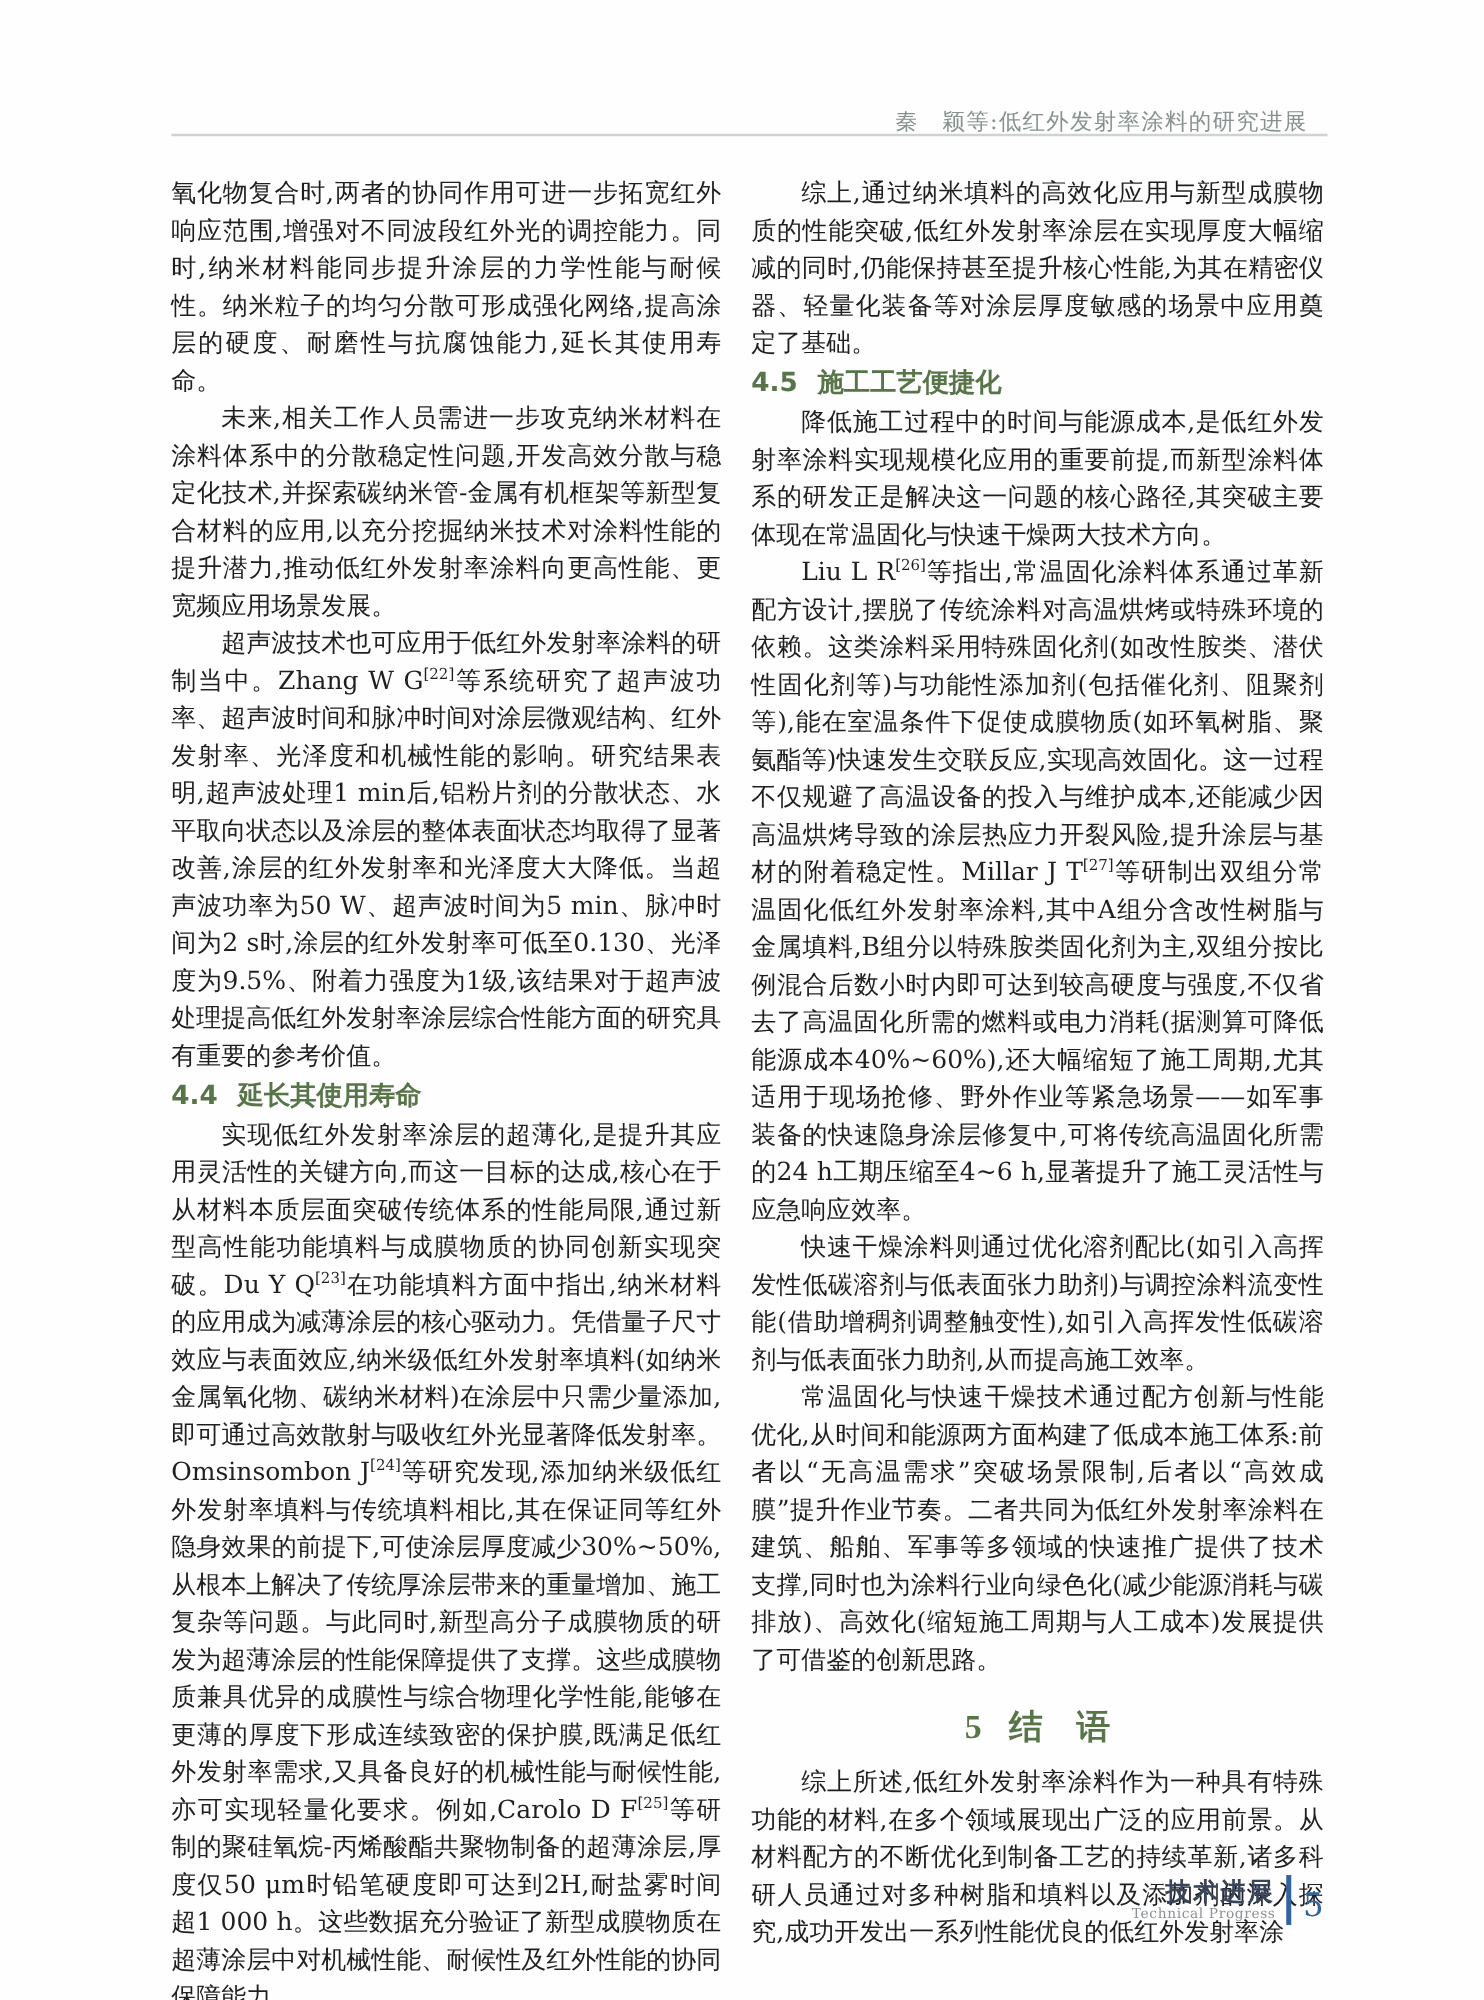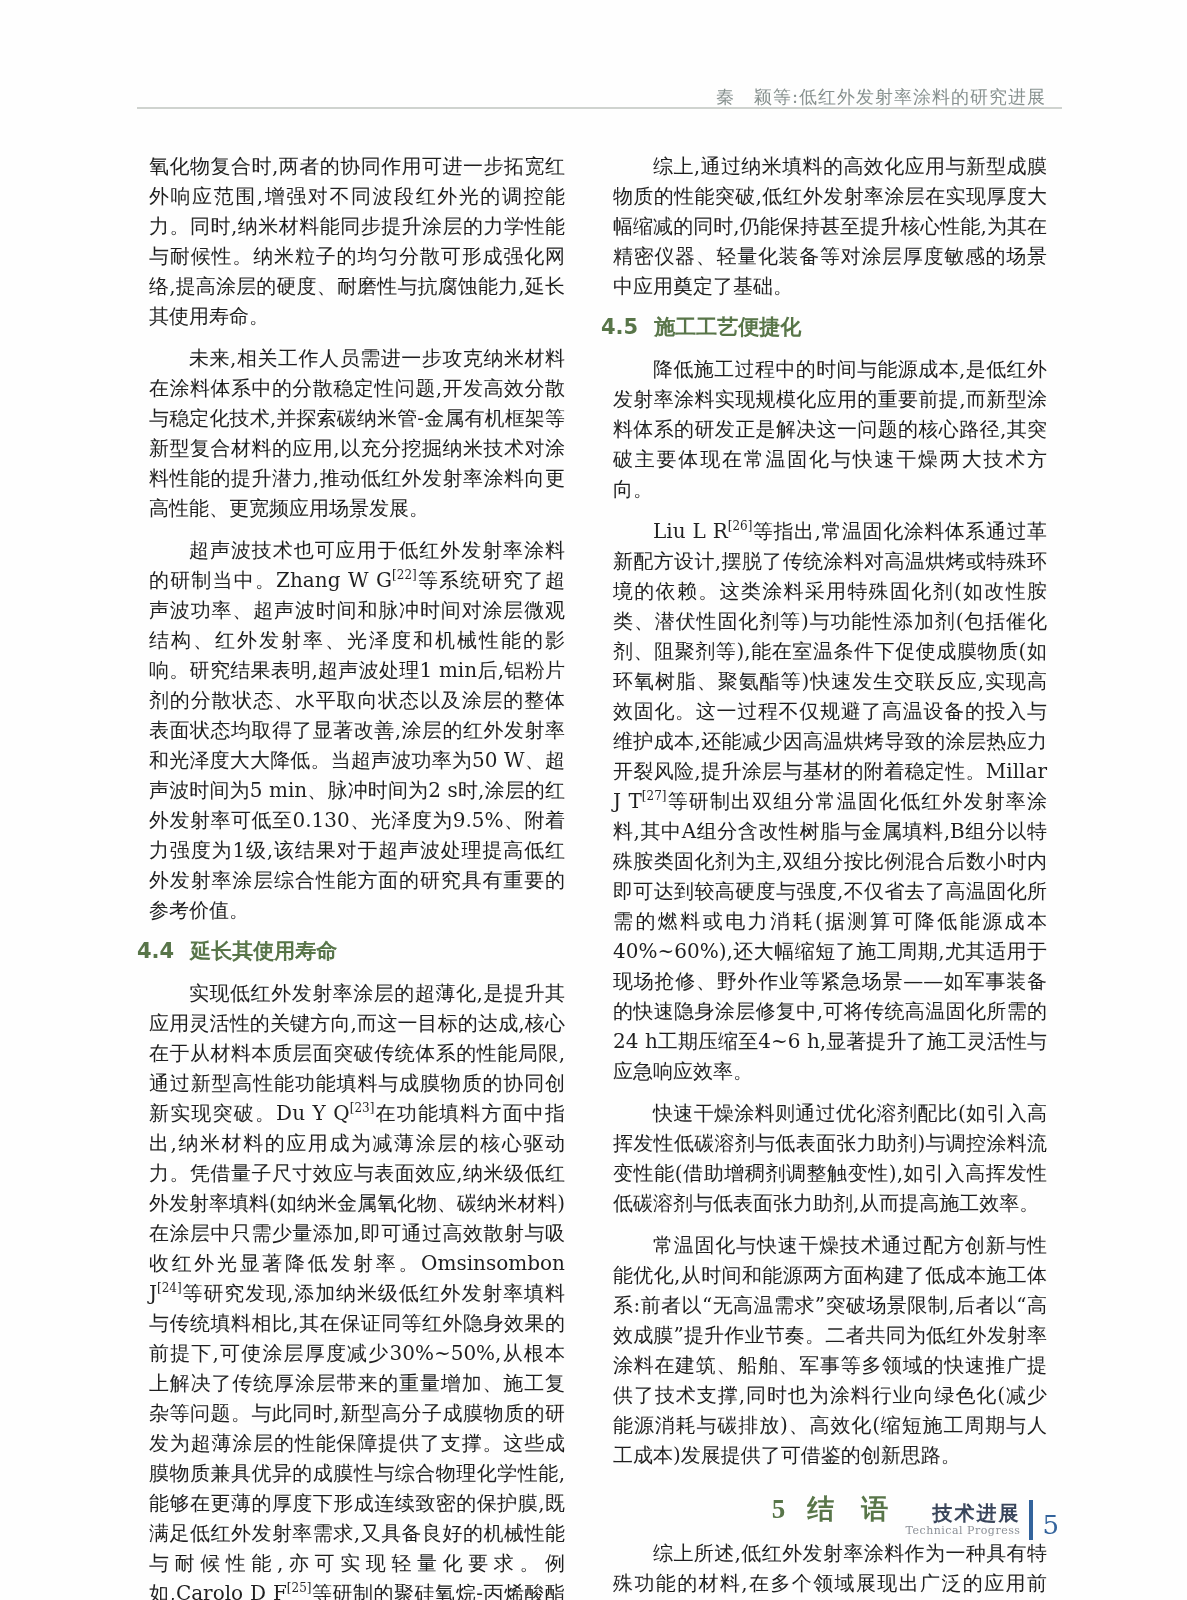--- a/index.html
+++ b/index.html
@@ -17,21 +17,21 @@
     position:absolute; top:107px; left:137px; width:925px; height:2px;
     background:#cfd3cf;
   }
   .col {
     position:absolute; top:139px;
     font-size:20px; line-height:30px;
     text-align:justify; text-justify:inter-ideograph;
   }
   .col-left  { left:137px; width:440px; }
   .col-right { left:601px; width:458px; }
-  .para { margin:12px; }
+  .para { margin:0; }
   .para.indent { text-indent:2em; }
   sup.cite { font-size:12px; line-height:0; vertical-align:super; }
   .sec-heading {
     font-family:"DejaVu Sans", sans-serif; font-weight:bold;
     color:#587549; font-size:21px; line-height:29px;
     margin:3px 0 1px 0; text-align:left; text-indent:0;
   }
   .sec-heading .num { margin-right:16px; }
   .big-heading {
     font-family:Liberation Serif, serif; font-weight:bold;

